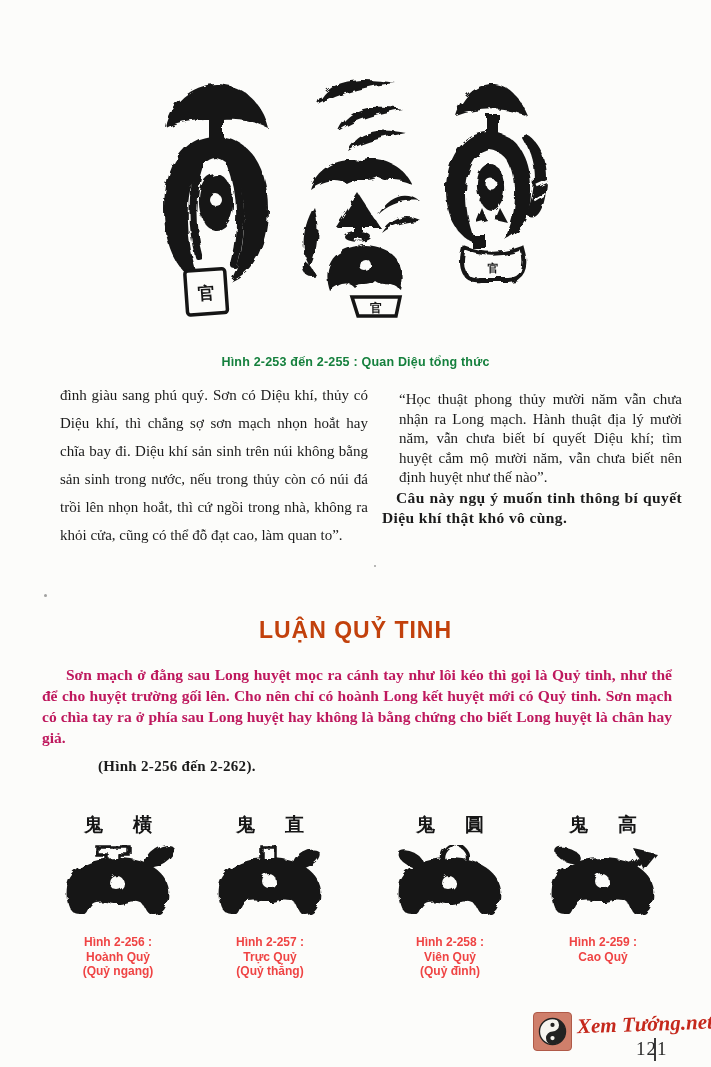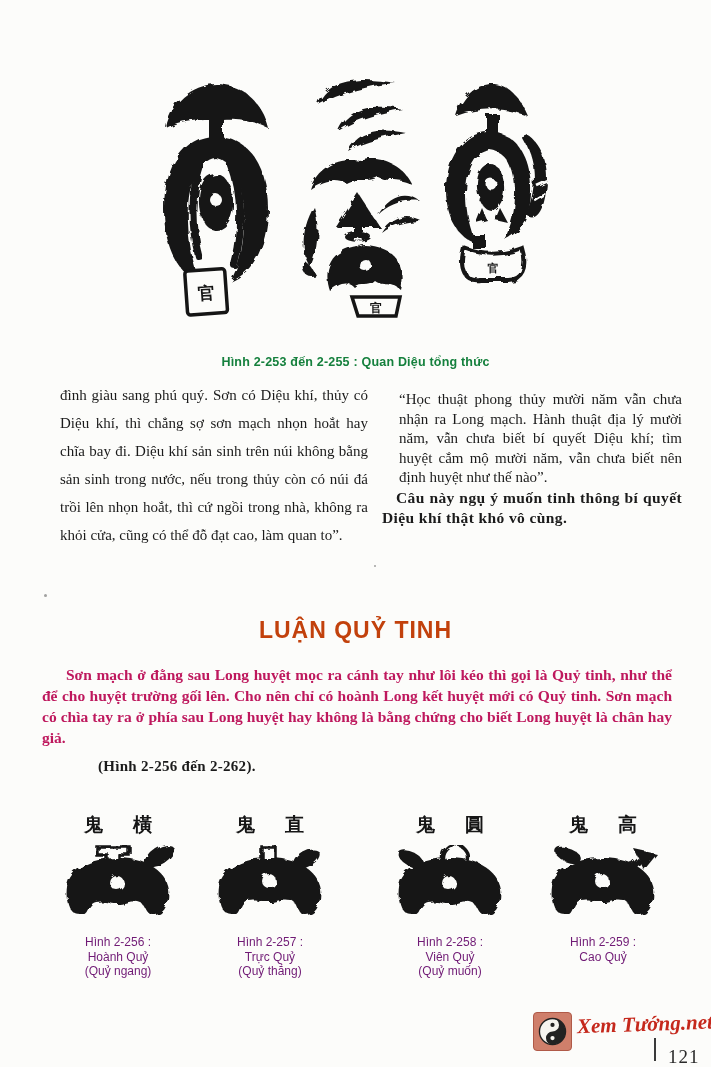--- a/index.html
+++ b/index.html
@@ -34,34 +34,34 @@
   }
   .fig-ref{font-size:15px; font-weight:bold; letter-spacing:.3px;}
   .bfig{text-align:center;}
   .bfig-cn{
     display:flex; justify-content:center; gap:30px; height:31px;
     font-family:"DejaVu Sans", sans-serif; font-size:19px; font-weight:bold; color:#161616;
   }
   .bfig svg{display:block; margin:2px auto 0;}
   .bfig-cap{
     font-family:"Liberation Sans", sans-serif;
-    font-size:12px; line-height:14.5px; font-weight:normal; color:#701a75; margin-top:4px;
+    font-size:12px; line-height:14.5px; font-weight:bold; color:#ef4444; margin-top:4px;
   }
   .wm-logo{
     position:absolute; left:533px; top:1012px; width:37px; height:37px;
     border-radius:4px; border:1px solid #b05a48; background:#cf7f6b;
     display:flex; align-items:center; justify-content:center;
   }
   .wm-site{
     position:absolute; left:577px; top:1012px; width:130px;
     font-family:"Liberation Serif", serif; font-style:italic; font-weight:bold;
     font-size:21px; transform:rotate(-2deg); white-space:nowrap;
   }
   .pageno-bar{position:absolute; left:654px; top:1038px; width:2px; height:23px; background:#3a3a3a;}
-  .pageno{position:absolute; left:668px; top:1038px; font-size:19px; color:#2a2a2a; letter-spacing:1px;margin-top:8px;}
+  .pageno{position:absolute; left:636px; top:1038px; font-size:19px; color:#2a2a2a; letter-spacing:1px;}
   .speck{position:absolute; background:#555; border-radius:50%; opacity:.55;}
   svg text{font-family:"DejaVu Sans", sans-serif; font-weight:bold;}
 </style>
 </head>
 <body>
 
 <div class="page">
 
   <svg width="0" height="0" style="position:absolute" aria-hidden="true">
     <defs>
@@ -197,21 +197,21 @@
         <path d="M34,20 L46,34" stroke="#151515" stroke-width="6"></path>
         <ellipse cx="24" cy="14" rx="13.5" ry="7" transform="rotate(28 24 14)" fill="#151515"></ellipse>
         <circle cx="68" cy="12" r="12.5" fill="#fcfcfa" stroke="#151515" stroke-width="3.5"></circle>
         <path d="M12,42 C14,24 36,13 62,13 C88,13 110,23 113,44 C115,60 108,71 98,70 C90,69 92,59 83,57 C74,55 70,59 62,59 C54,59 50,55 41,57 C32,59 34,70 26,70 C15,70 10,57 12,42 Z" fill="#151515"></path>
         <circle cx="62" cy="38" r="7" fill="#fcfcfa"></circle>
       </g>
     </svg>
     <div class="bfig-cap">
       <div>Hình 2-258 :</div>
       <div>Viên Quỷ</div>
-      <div>(Quỷ muốn)</div>
+      <div>(Quỷ đình)</div>
     </div>
   </div>
 
   <div class="abs bfig" style="left:536px; top:812px; width:134px;">
     <div class="bfig-cn">
       <span>鬼</span>
       <span>高</span>
     </div>
     <svg width="126" height="86" viewBox="0 0 126 86">
       <g filter="url(#rough)">

